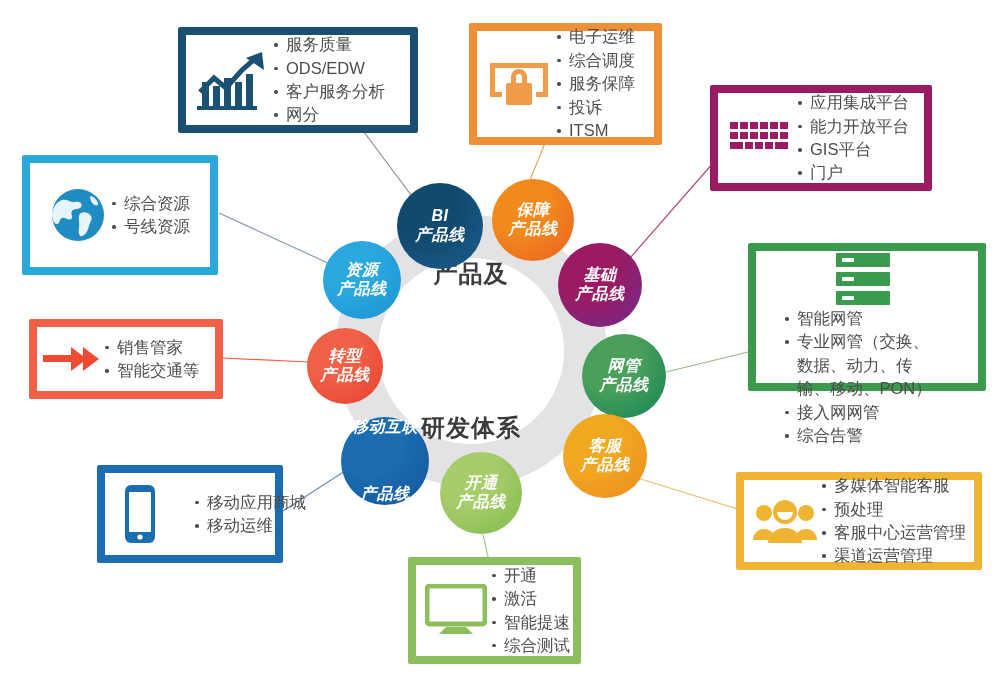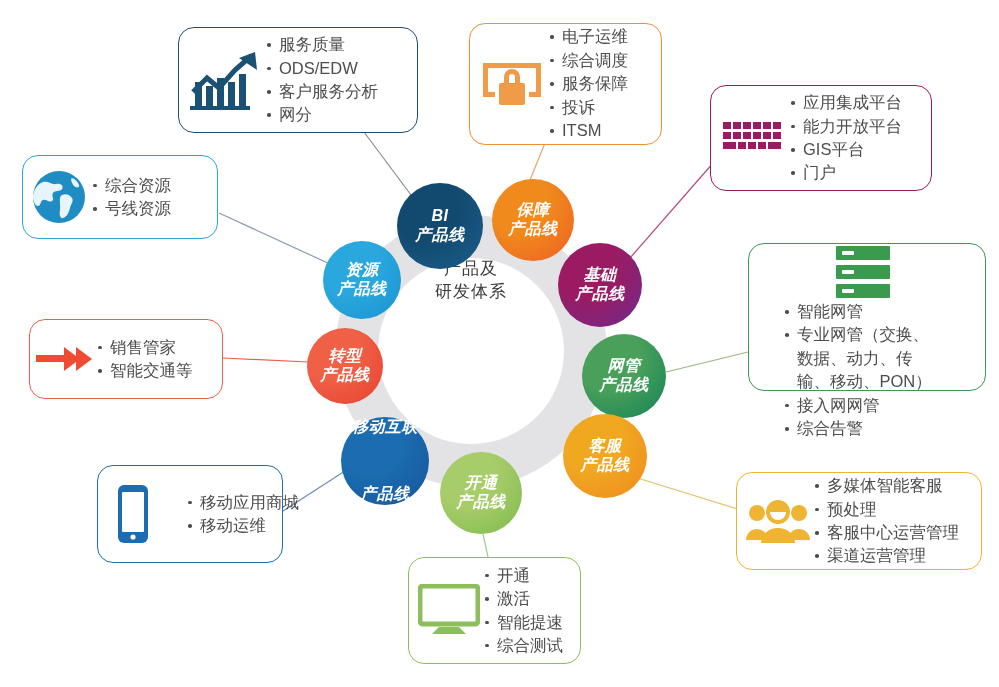--- a/index.html
+++ b/index.html
@@ -10,22 +10,22 @@
     overflow:hidden;
     position:relative;
   }
   #stage{position:absolute;left:0;top:0;width:999px;height:687px;}
   svg.lines{position:absolute;left:0;top:0;width:999px;height:687px;pointer-events:none;}
 
   
   .box{
     position:absolute;
     background:#ffffff;
-    border:1px solid #f9a8d4;
-    border-radius:16px;
+    border:8px solid #f9a8d4;
+    border-radius:2px;
     box-sizing:border-box;
     display:flex;
     align-items:center;
     z-index:5;
   }
   .box .icon{
     flex:0 0 auto;
     display:flex;align-items:center;justify-content:center;
   }
   .box ul{
@@ -79,25 +79,25 @@
     z-index:2;
   }
   #hub{
     position:absolute;
     left:378px;top:258px;
     width:186px;height:186px;
     border-radius:50%;
     background:#ffffff;
     z-index:3;
     display:flex;flex-direction:column;
-    align-items:center;justify-content:flex-start;
+    align-items:center;justify-content:space-between;
     color:#3b3b3b;
-    font-size:17px;
+    font-size:24px;
     line-height:1.35;
-    font-weight:normal;
+    font-weight:bold;
     letter-spacing:1px;
   }
 </style>
 </head>
 <body>
 
 <div id="stage">
 
   <svg class="lines" viewBox="0 0 999 687">
     <line x1="364" y1="132" x2="414" y2="199" stroke="#8a8d96" stroke-width="1.2"></line>
@@ -301,21 +301,21 @@
         <polygon points="28,3 44,15 28,27" fill="#ef4b33"></polygon>
         <polygon points="40,3 56,15 40,27" fill="#ef4b33"></polygon>
       </svg>
     </span>
     <ul>
       <li>销售管家</li>
       <li>智能交通等</li>
     </ul>
   </div>
 
-  <div class="box" id="box-ziyuan" style="left:22px;top:155px;width:196px;height:84px;border-color:#2aa8de;color:#2aa8de;padding:0 8px 0 4px;">
+  <div class="box" id="box-ziyuan" style="left:22px;top:155px;width:196px;height:120px;border-color:#2aa8de;color:#2aa8de;padding:0 8px 0 16px;">
     <span class="icon" style="width:64px;">
       <svg width="56" height="56" viewBox="0 0 56 56">
         <circle cx="28" cy="28" r="26" fill="#1f8cc4"></circle>
         <path d="M12 13 c6 -1 9 3 13 2 c5 -1 8 2 6 5 c-2 3 -7 1 -9 4 c-2 3 2 6 -1 8 c-3 2 -6 -2 -9 -1 c-3 1 -2 6 -5 6 c-3 0 -5 -5 -5 -9 c0 -6 4 -13 10 -15 Z" fill="#e8f4fb"></path>
         <path d="M31 26 c4 -2 8 0 10 3 c2 3 -1 6 -2 10 c-1 4 -3 9 -7 10 c-3 1 -4 -4 -3 -8 c1 -5 -2 -13 2 -15 Z" fill="#e8f4fb"></path>
         <path d="M41 9 c3 1 6 4 7 7 c1 3 -3 3 -5 1 c-2 -2 -4 -7 -2 -8 Z" fill="#e8f4fb"></path>
       </svg>
     </span>
     <ul>
       <li>综合资源</li>

